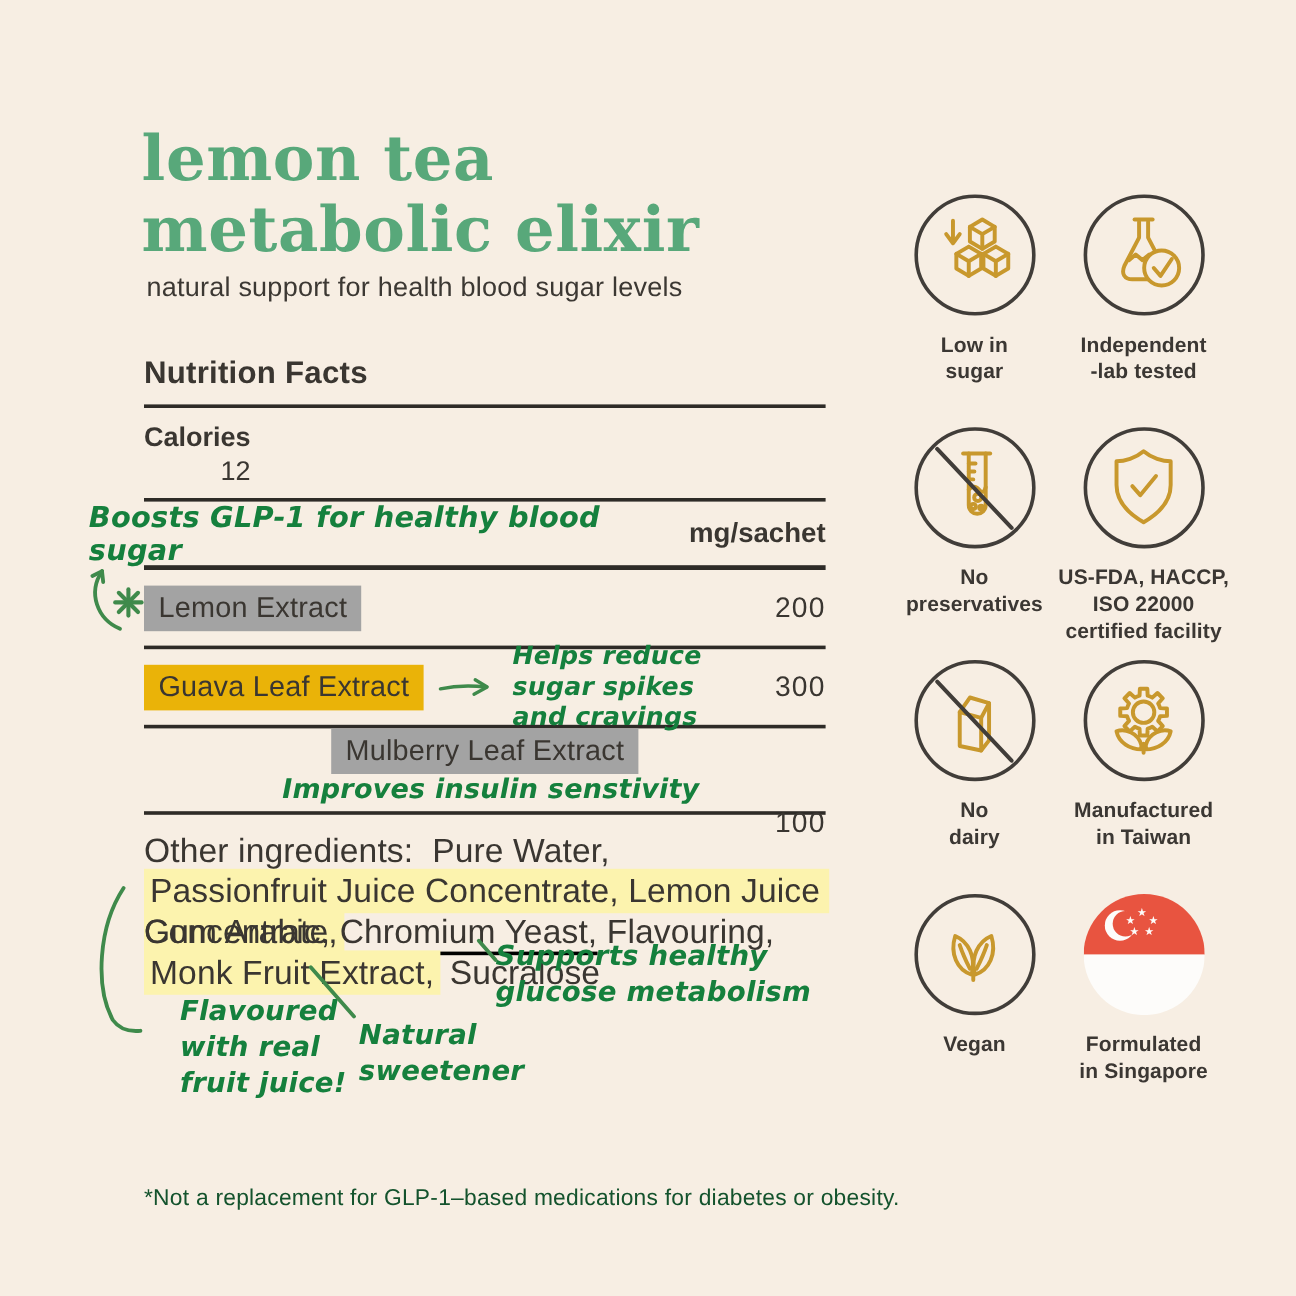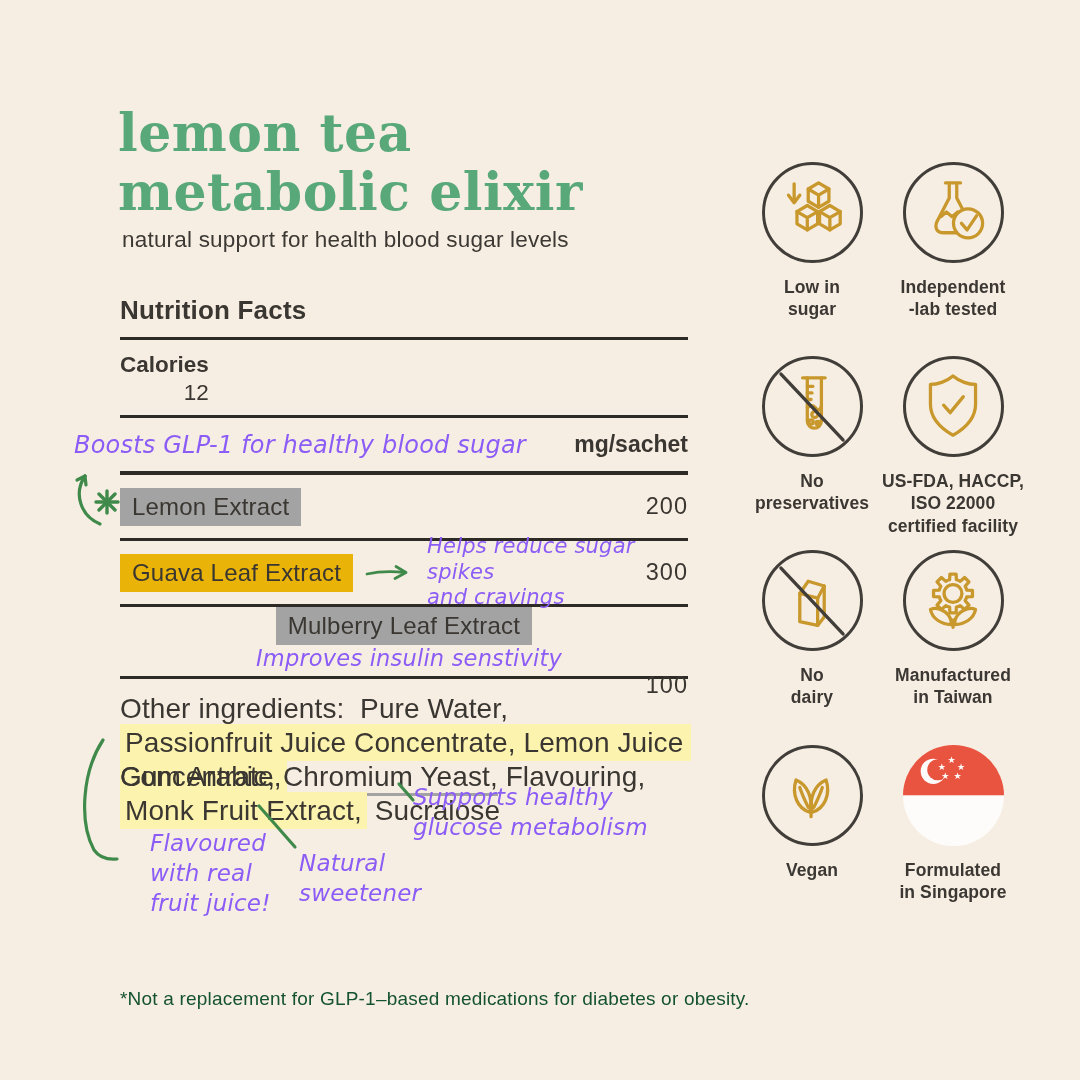--- a/index.html
+++ b/index.html
@@ -52,32 +52,33 @@
   .hl-light{background:#a3a3a3;}
   .hl-gold{background:#eab308;}
   .ing-value{margin-left:auto;font-size:23.5px;letter-spacing:1px;}
   .row-note{margin-left:10px;}
   .arrow-wrap{margin-left:12px;display:flex;align-items:center;}
 
   
   .script{
     font-family:"DejaVu Sans", sans-serif;
     font-style:italic;
-    color:#8b5cf6;
+    color:#15803d;
     letter-spacing:0.2px;
+    font-weight:bold;
   }
   .unit-note{font-size:24px;}
   .note-sm{font-size:21px;line-height:1.22;}
 
   
   .ingredients{left:120px;top:692px;width:580px;font-size:28px;letter-spacing:0.1px;}
   .ingredients .ln{line-height:34px;height:34px;white-space:nowrap;}
   .ingredients span{white-space:pre-wrap;}
   .ihl{background:#fcf3ae;padding:3px 5px;}
-  .green-underline{border-bottom:3px solid #a3a3a3;padding-bottom:1px;}
+  .green-underline{border-bottom:3px solid #000000;padding-bottom:1px;}
 
   
   .ann{font-size:23px;line-height:1.3;white-space:pre-line;}
   .ann-supports{left:413px;top:783px;}
   .ann-flavoured{left:150px;top:829px;}
   .ann-natural{left:299px;top:849px;}
 
   .disclaimer{left:120px;top:988px;width:640px;font-size:19px;color:#14532d;letter-spacing:0.2px;}
 
   

